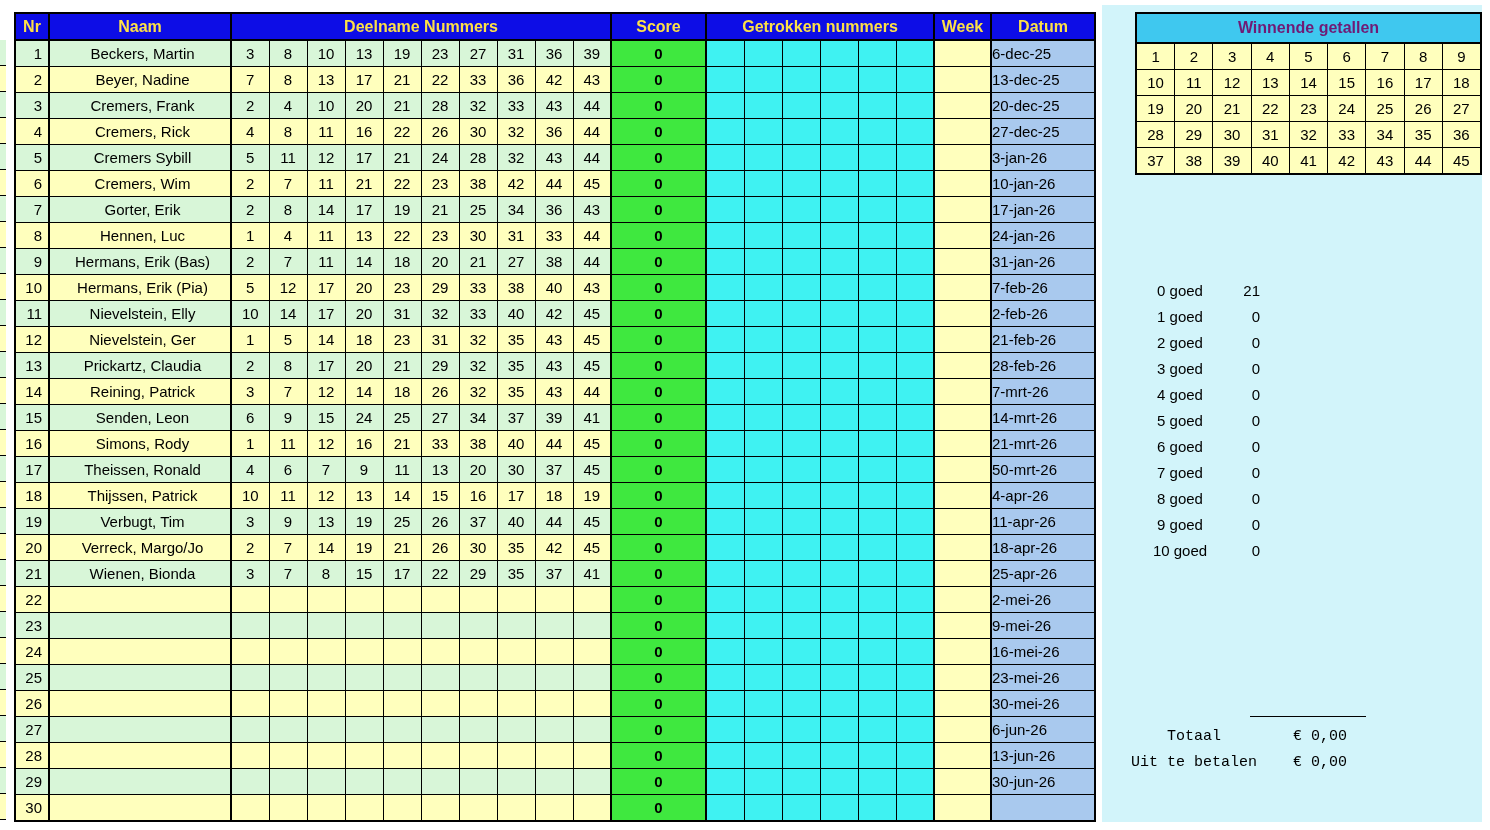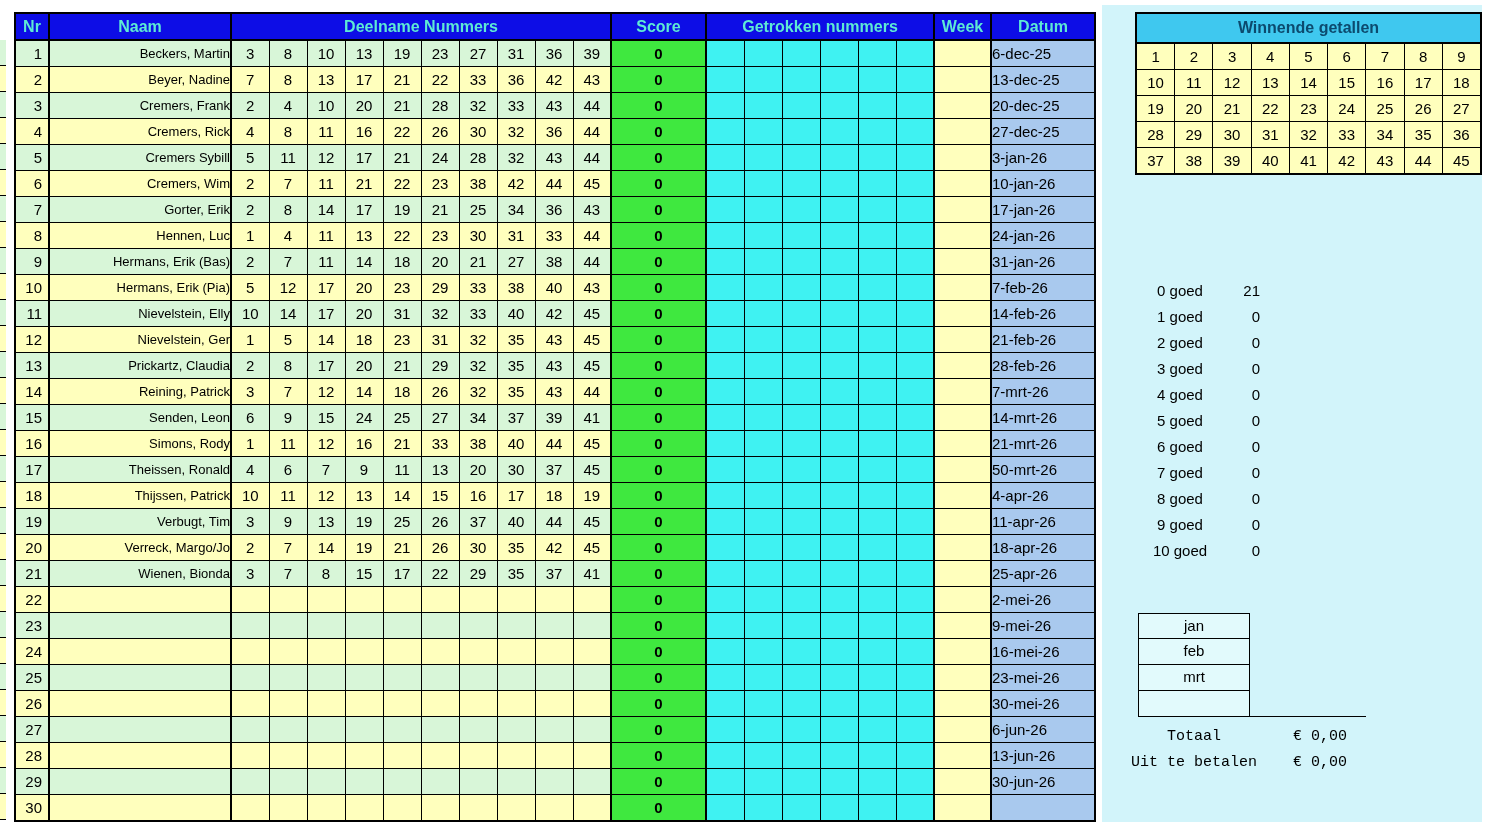--- a/index.html
+++ b/index.html
@@ -2,43 +2,43 @@
 <html style="--header_blue: #0d0de6; --row_green: #d8f6d8; --row_yellow: #ffffbd; --score_green: #3fe83f; --drawn_cyan: #3ff2f2; --date_blue: #a9c9ee; --panel_cyan: #d2f4fa; --win_header_cyan: #3fc8ef; --month_box: #e2fafc;"><head>
 <meta charset="utf-8">
 <style>
   html,body{margin:0;padding:0;background:#fff;}
   body{font-family:"Liberation Sans",sans-serif;color:#000;}
   .stage{position:relative;width:1490px;height:830px;background:#fff;overflow:hidden;}
 
   
   table.main{position:absolute;left:14px;top:12px;border-collapse:collapse;table-layout:fixed;border:2px solid #000;}
   table.main th, table.main td{border:1px solid #000;height:25px;padding:0;overflow:hidden;white-space:nowrap;vertical-align:middle;}
-  table.main th{background:var(--header_blue);color:#5eead4;font-weight:bold;font-size:16px;border-bottom:2px solid #000;text-align:center;}
+  table.main th{background:var(--header_blue);color:#fde047;font-weight:bold;font-size:16px;border-bottom:2px solid #000;text-align:center;}
   .bR{border-right:2px solid #000 !important;}
   table.main tr:last-child td{border-bottom:2px solid #000;}
   td.g{background:var(--row_green);}
   td.y{background:var(--row_yellow);}
   .cell-nr{text-align:right;padding-right:6px !important;font-size:15px;}
-  .cell-name{text-align:right;padding-left:5px !important;font-size:13px;}
+  .cell-name{text-align:center;padding-left:5px !important;font-size:15px;}
   .cell-num{text-align:center;font-size:15px;}
   .cell-score{background:var(--score_green);text-align:center;font-weight:bold;font-size:15px;}
   .cell-drawn{background:var(--drawn_cyan);}
   .cell-week{background:var(--row_yellow);}
   .cell-date{background:var(--date_blue);text-align:left;font-size:15px;}
 
   
   .sliver{position:absolute;left:0;top:40px;width:6px;}
   .sliver div{height:26px;box-sizing:border-box;border-bottom:1px solid #000;}
   .sliver div.g{background:var(--row_green);}
   .sliver div.y{background:var(--row_yellow);}
 
   
   .panel{position:absolute;left:1102px;top:5px;width:380px;height:817px;background:var(--panel_cyan);}
   table.win{position:absolute;left:33px;top:7px;border-collapse:collapse;table-layout:fixed;border:2px solid #000;}
-  table.win th{height:26px;background:var(--win_header_cyan);color:#0c4a6e;font-size:16px;font-weight:bold;border:1px solid #000;border-bottom:2px solid #000;text-align:center;}
+  table.win th{height:26px;background:var(--win_header_cyan);color:#701a75;font-size:16px;font-weight:bold;border:1px solid #000;border-bottom:2px solid #000;text-align:center;}
   table.win td{width:38px;height:25px;border:1px solid #000;background:var(--row_yellow);text-align:center;font-size:15px;padding:0;}
 
   .tally{position:absolute;left:46px;top:272px;font-size:15px;}
   .tally-row{height:26px;display:flex;align-items:center;}
   .tally-label{display:inline-block;width:64px;text-align:center;}
   .tally-value{display:inline-block;width:34px;margin-left:14px;text-align:right;}
 
   .months{position:absolute;left:36px;top:608px;width:112px;}
   .month-box{height:26px;box-sizing:border-box;border:1px solid #000;background:var(--month_box);text-align:center;font-size:15px;line-height:24px;}
   .month-box + .month-box{border-top:none;}
@@ -369,21 +369,21 @@
           <td class="cell-num g">42</td>
           <td class="cell-num g bR">45</td>
           <td class="cell-score bR">0</td>
           <td class="cell-drawn"></td>
           <td class="cell-drawn"></td>
           <td class="cell-drawn"></td>
           <td class="cell-drawn"></td>
           <td class="cell-drawn"></td>
           <td class="cell-drawn bR"></td>
           <td class="cell-week bR"></td>
-          <td class="cell-date">14-feb-26</td>
+          <td class="cell-date">2-feb-26</td>
         </tr>
         <tr>
           <td class="cell-nr y bR">12</td>
           <td class="cell-name y bR">Nievelstein, Ger</td>
           <td class="cell-num y">1</td>
           <td class="cell-num y">5</td>
           <td class="cell-num y">14</td>
           <td class="cell-num y">18</td>
           <td class="cell-num y">23</td>
           <td class="cell-num y">31</td>
@@ -925,26 +925,20 @@
         <div class="tally-row">
           <span class="tally-label">9 goed</span>
           <span class="tally-value">0</span>
         </div>
         <div class="tally-row">
           <span class="tally-label">10 goed</span>
           <span class="tally-value">0</span>
         </div>
       </div>
 
-    <div class="months" id="months">
-        <div class="month-box">jan</div>
-        <div class="month-box">feb</div>
-        <div class="month-box">mrt</div>
-        <div class="month-box"></div>
-      </div>
 
     <div class="tot-line"></div>
 
     <div class="trow trow1">
       <span class="lbl">Totaal</span>
       <span class="val">€ 0,00</span>
     </div>
     <div class="trow trow2">
       <span class="lbl">Uit te betalen</span>
       <span class="val">€ 0,00</span>

